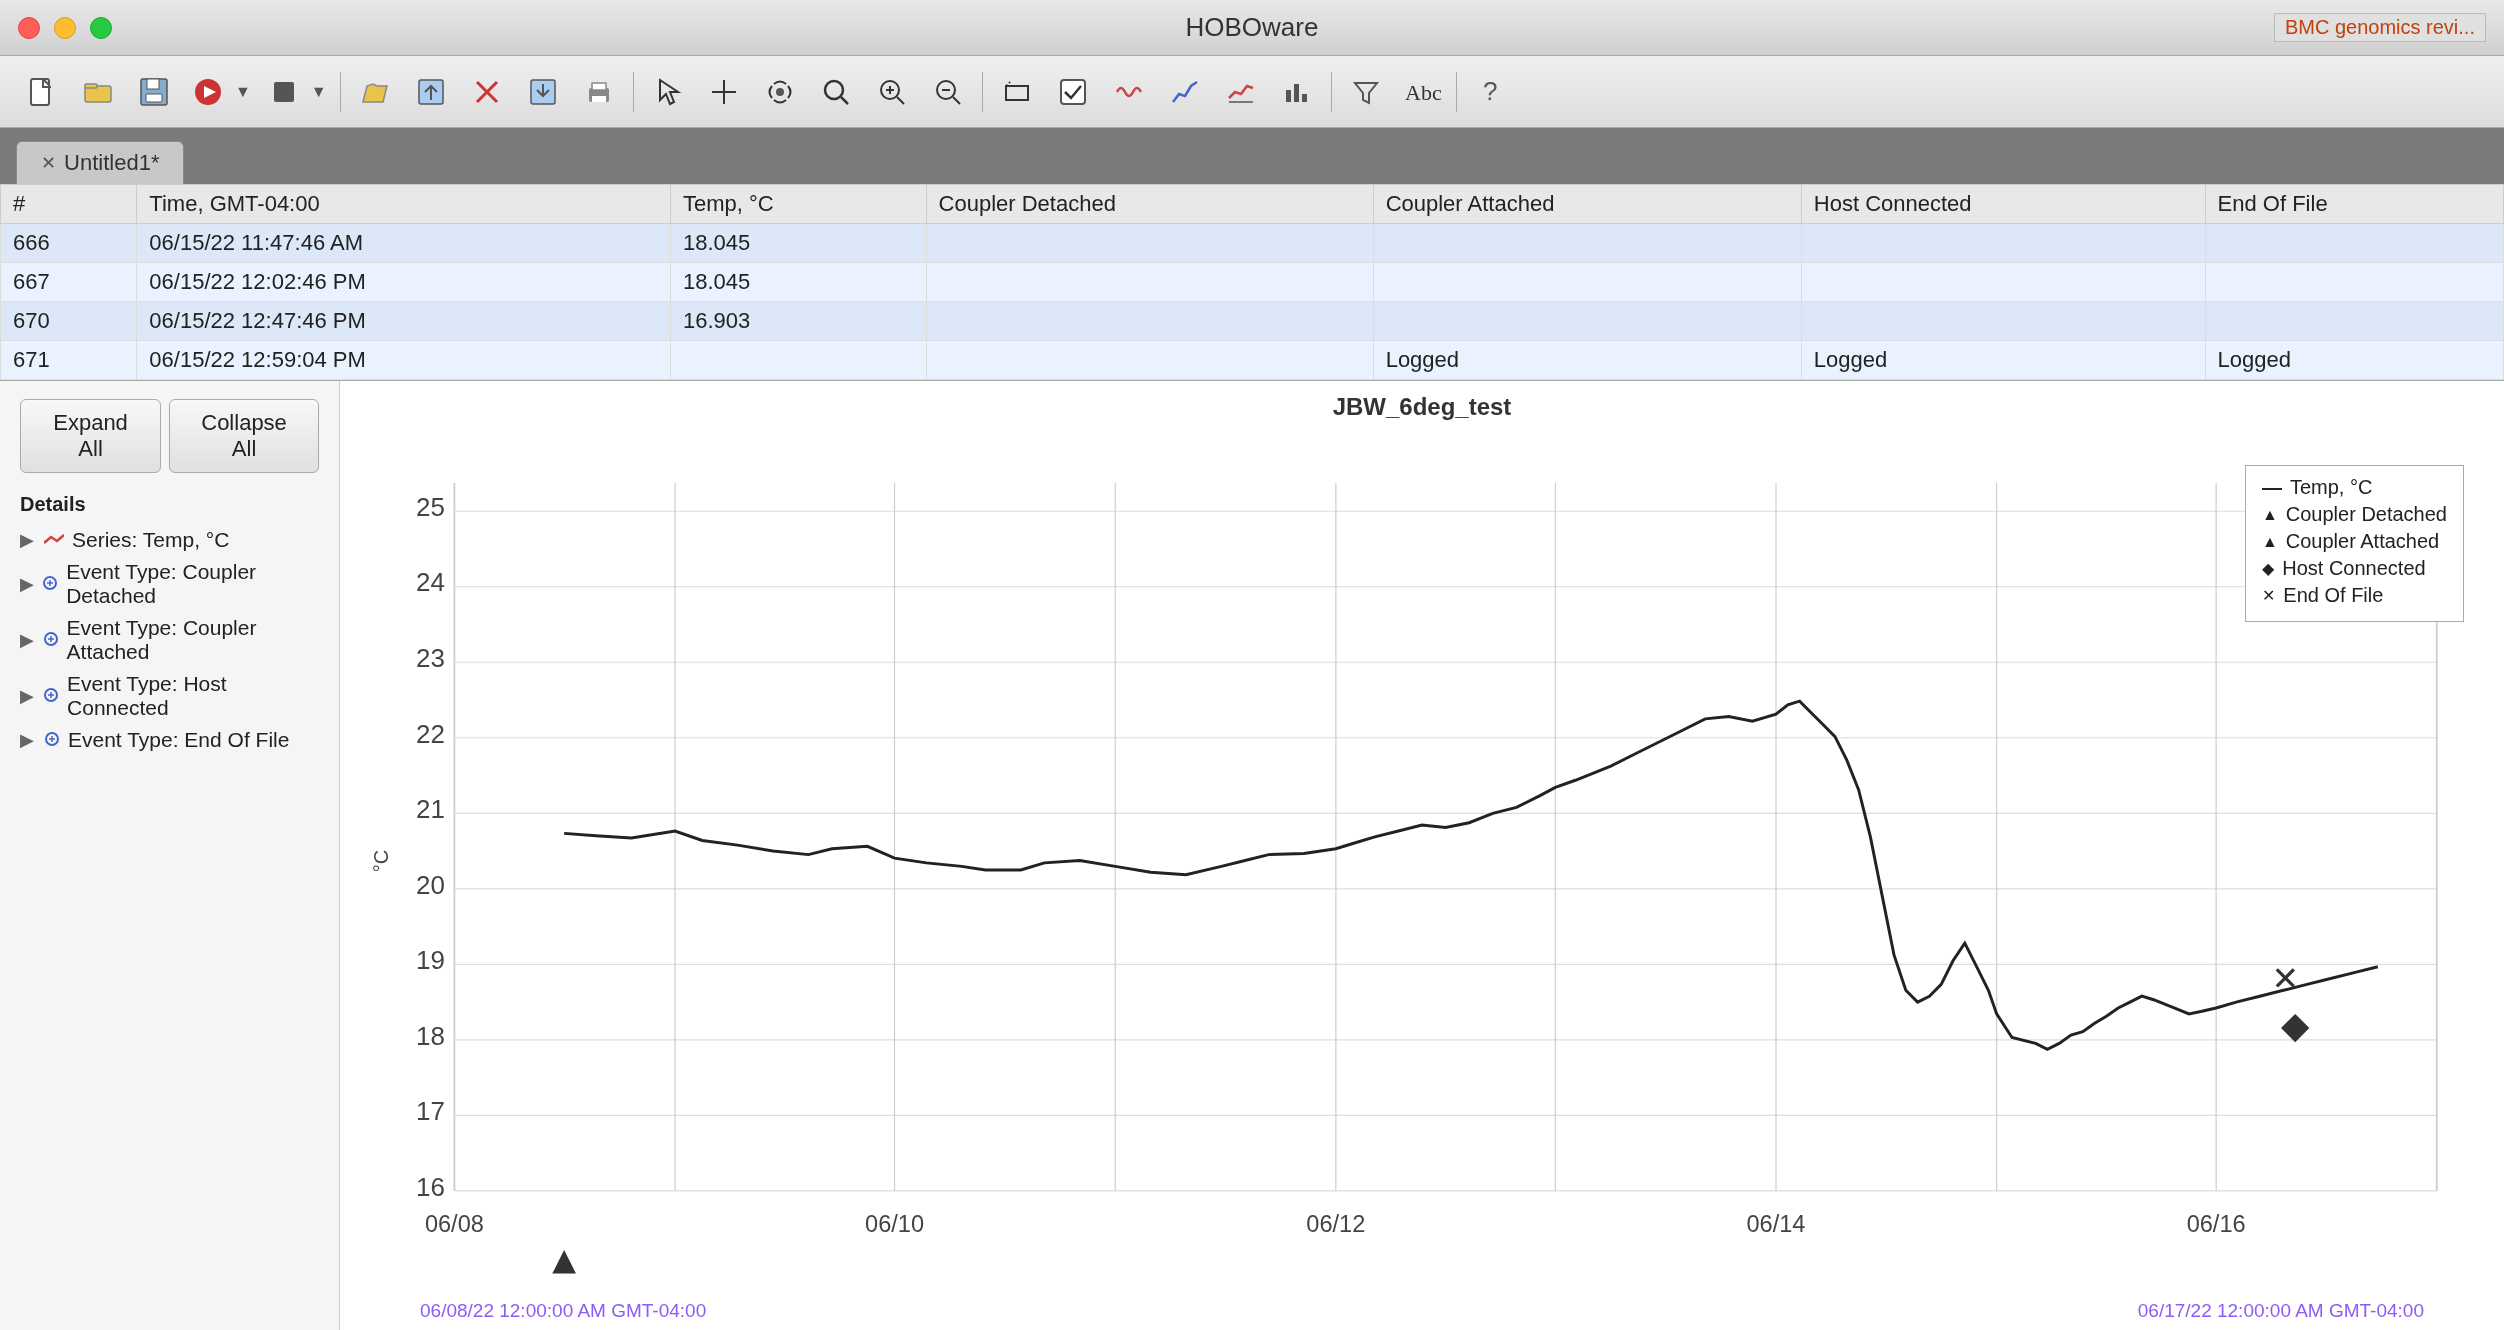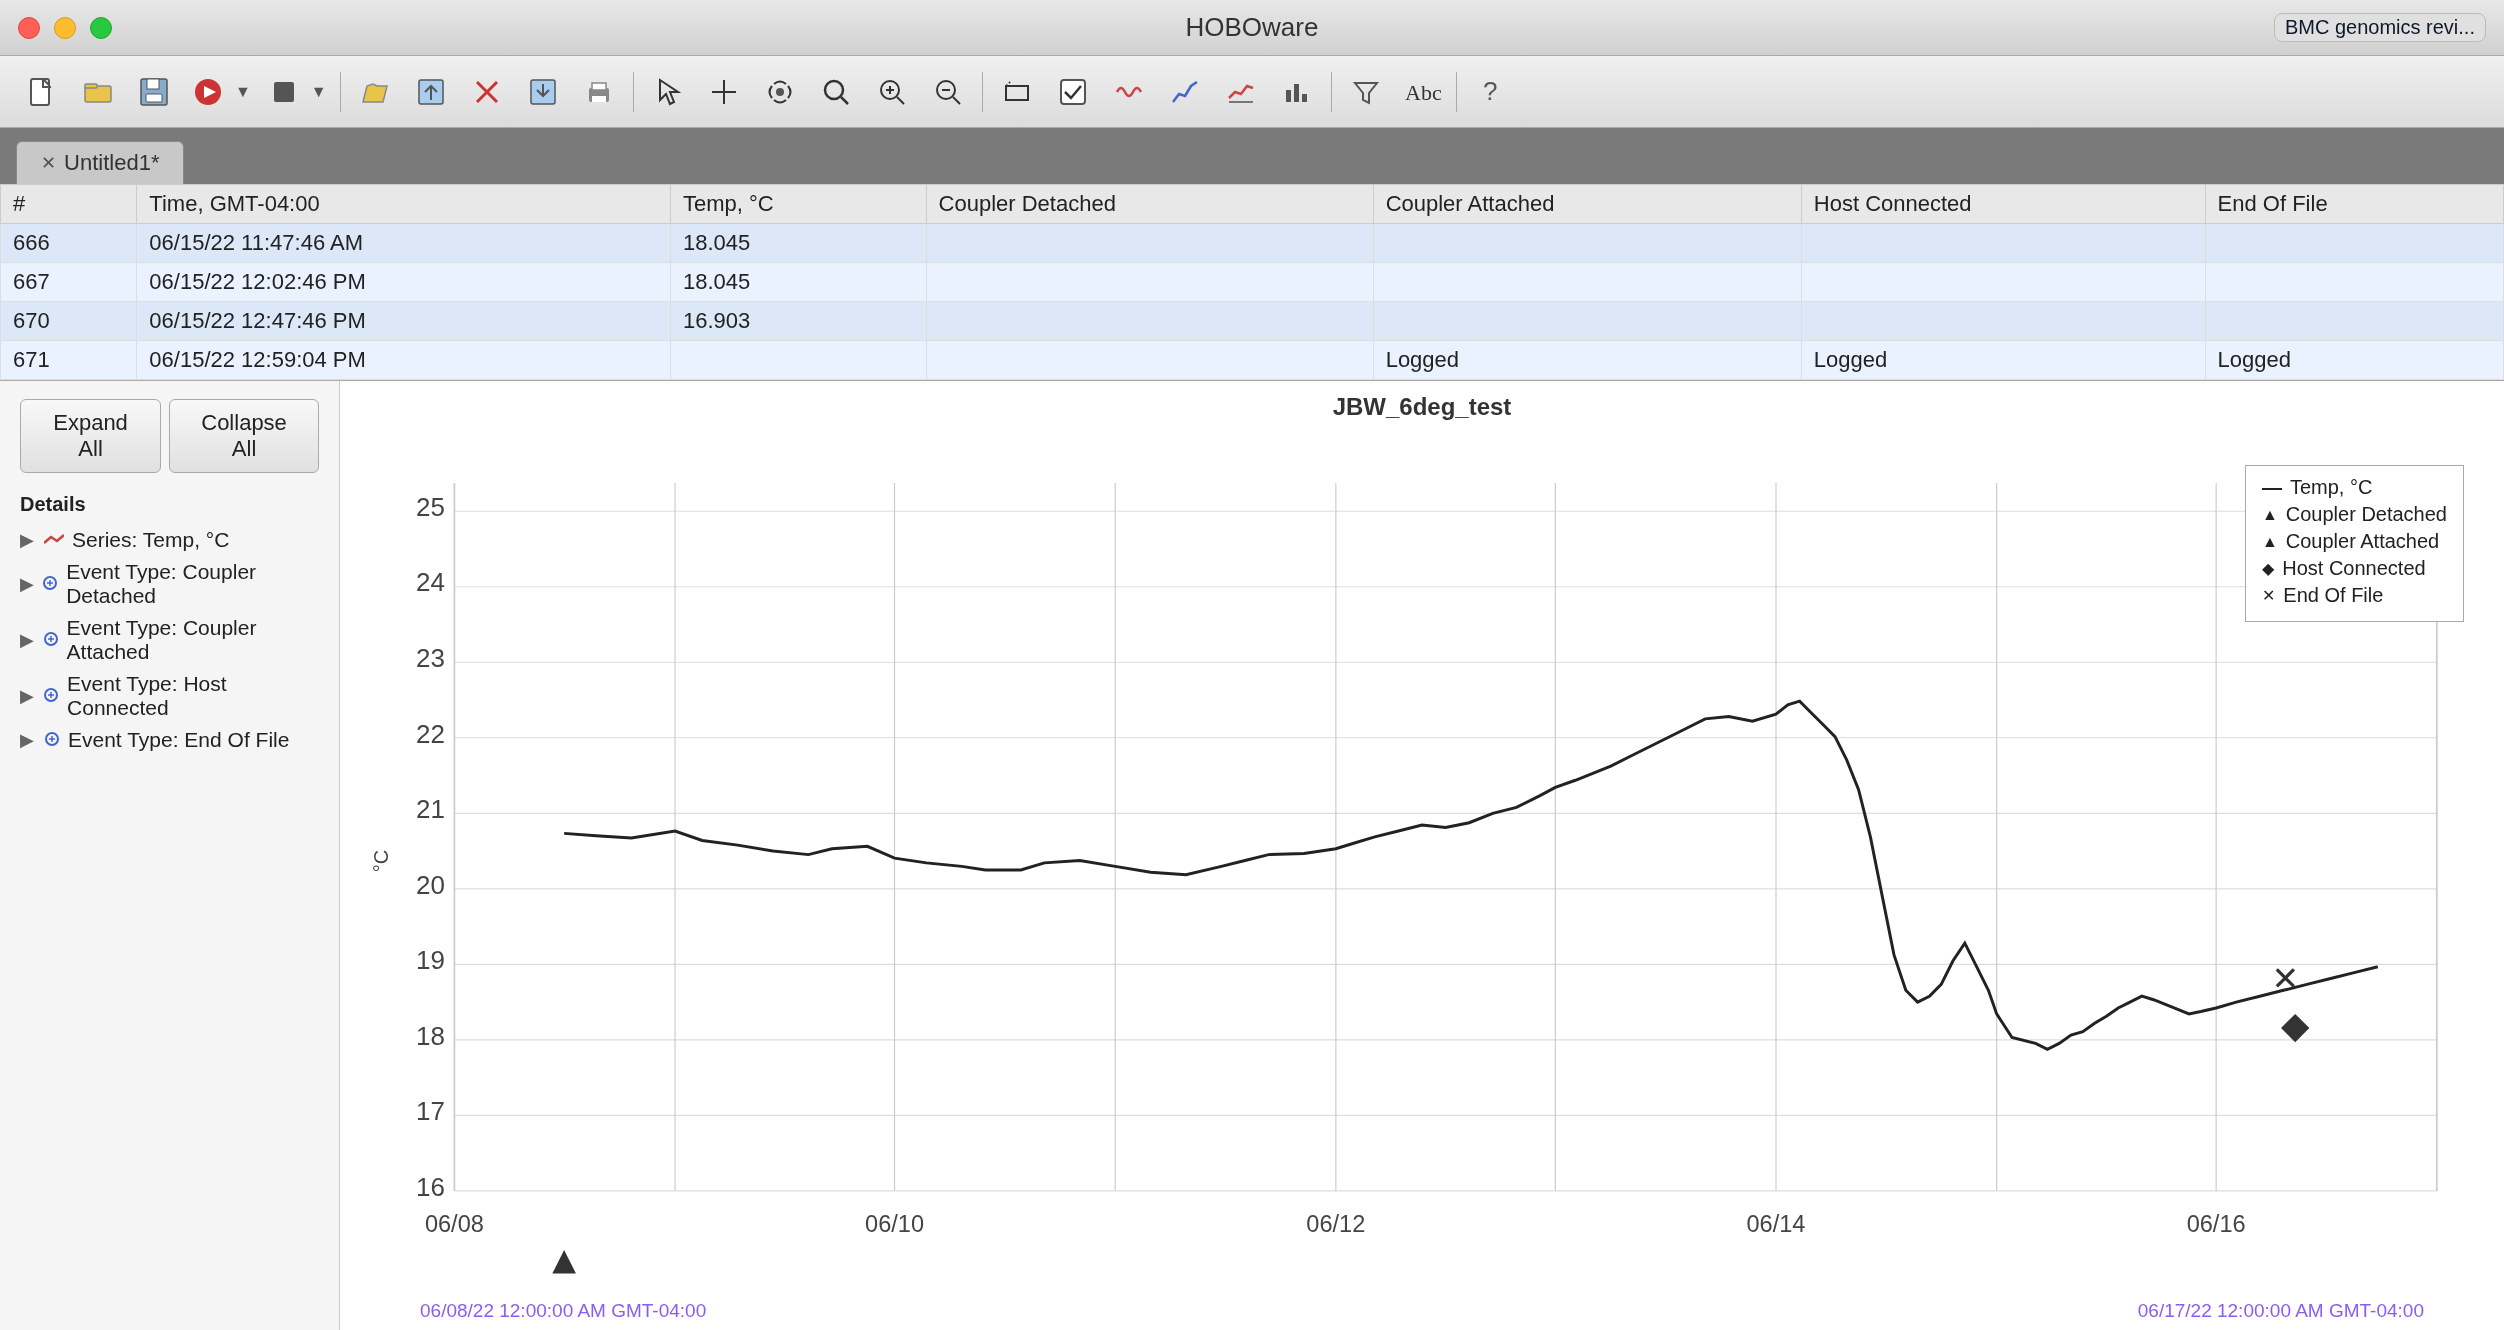--- a/index.html
+++ b/index.html
@@ -37,24 +37,24 @@
     .tl-maximize { background: #28c840; border: 1px solid #1aab29; }
     .title-bar-title {
       font-size: 26px;
       font-weight: 500;
       color: #333;
     }
     .title-bar-right {
       position: absolute;
       right: 18px;
       font-size: 20px;
-      color: #0f172a;
+      color: #c2410c;
       background: #e0e0e0;
       border: 1px solid #bbb;
-      border-radius: 8px;
+      border-radius: 0;
       padding: 2px 10px;
     }
 
     
     .toolbar {
       background: linear-gradient(to bottom, #f0f0f0, #dcdcdc);
       height: 72px;
       display: flex;
       align-items: center;
       padding: 0 16px;

